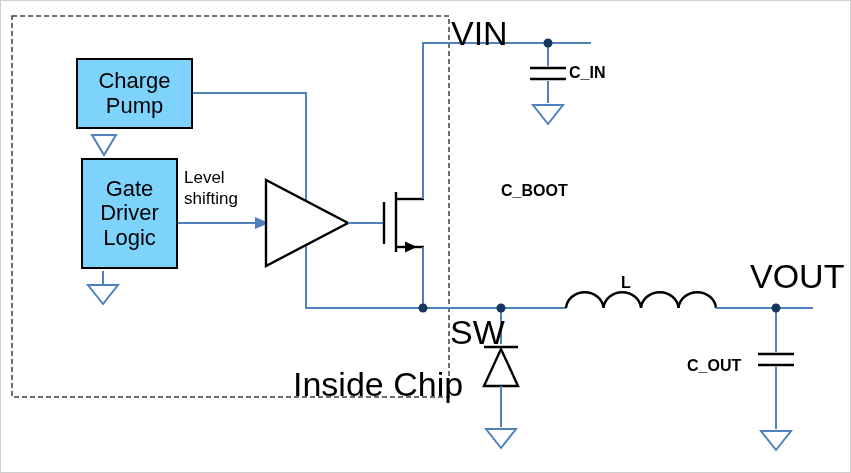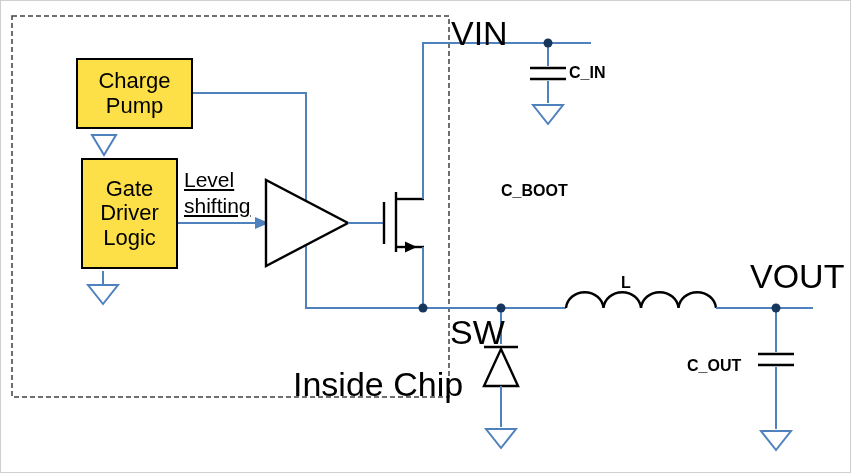--- a/index.html
+++ b/index.html
@@ -19,28 +19,28 @@
   svg{position:absolute;left:0;top:0;}
   .wire{fill:none;stroke:var(--wire);stroke-width:2;}
   .sym{fill:none;stroke:var(--symbol);stroke-width:2.4;}
   .sym-fill{fill:#fff;stroke:var(--symbol);stroke-width:2.4;}
   .sym-solid{fill:var(--symbol);stroke:none;}
   .gnd{fill:#fff;stroke:var(--wire);stroke-width:2;}
   .node-dot{fill:var(--node);stroke:none;}
   .arrow{fill:var(--wire);stroke:none;}
   .dashed-rect{fill:none;stroke:var(--border-dash);stroke-width:1.5;stroke-dasharray:5 3;}
   .block{
-    position:absolute; background:#fde047; border:2.5px solid var(--symbol);
+    position:absolute; background:#7dd3fc; border:2.5px solid var(--symbol);
     display:flex; align-items:center; justify-content:center;
     text-align:center; font-size:22px; line-height:1.12; box-sizing:border-box;
   }
   .lbl{position:absolute; white-space:nowrap;}
   .lbl.big{font-size:34px;}
   .lbl.small-bold{font-size:16px;font-weight:700;}
-  .lbl.note{font-size:21px;line-height:1.25;white-space:normal;text-decoration:underline;}
+  .lbl.note{font-size:17px;line-height:1.25;white-space:normal;}
 </style>
 </head>
 <body>
 
 <div id="stage">
 
   <svg width="851" height="473" viewBox="0 0 851 473">
 
     <rect class="dashed-rect" x="11" y="15" width="437" height="381"></rect>
 

